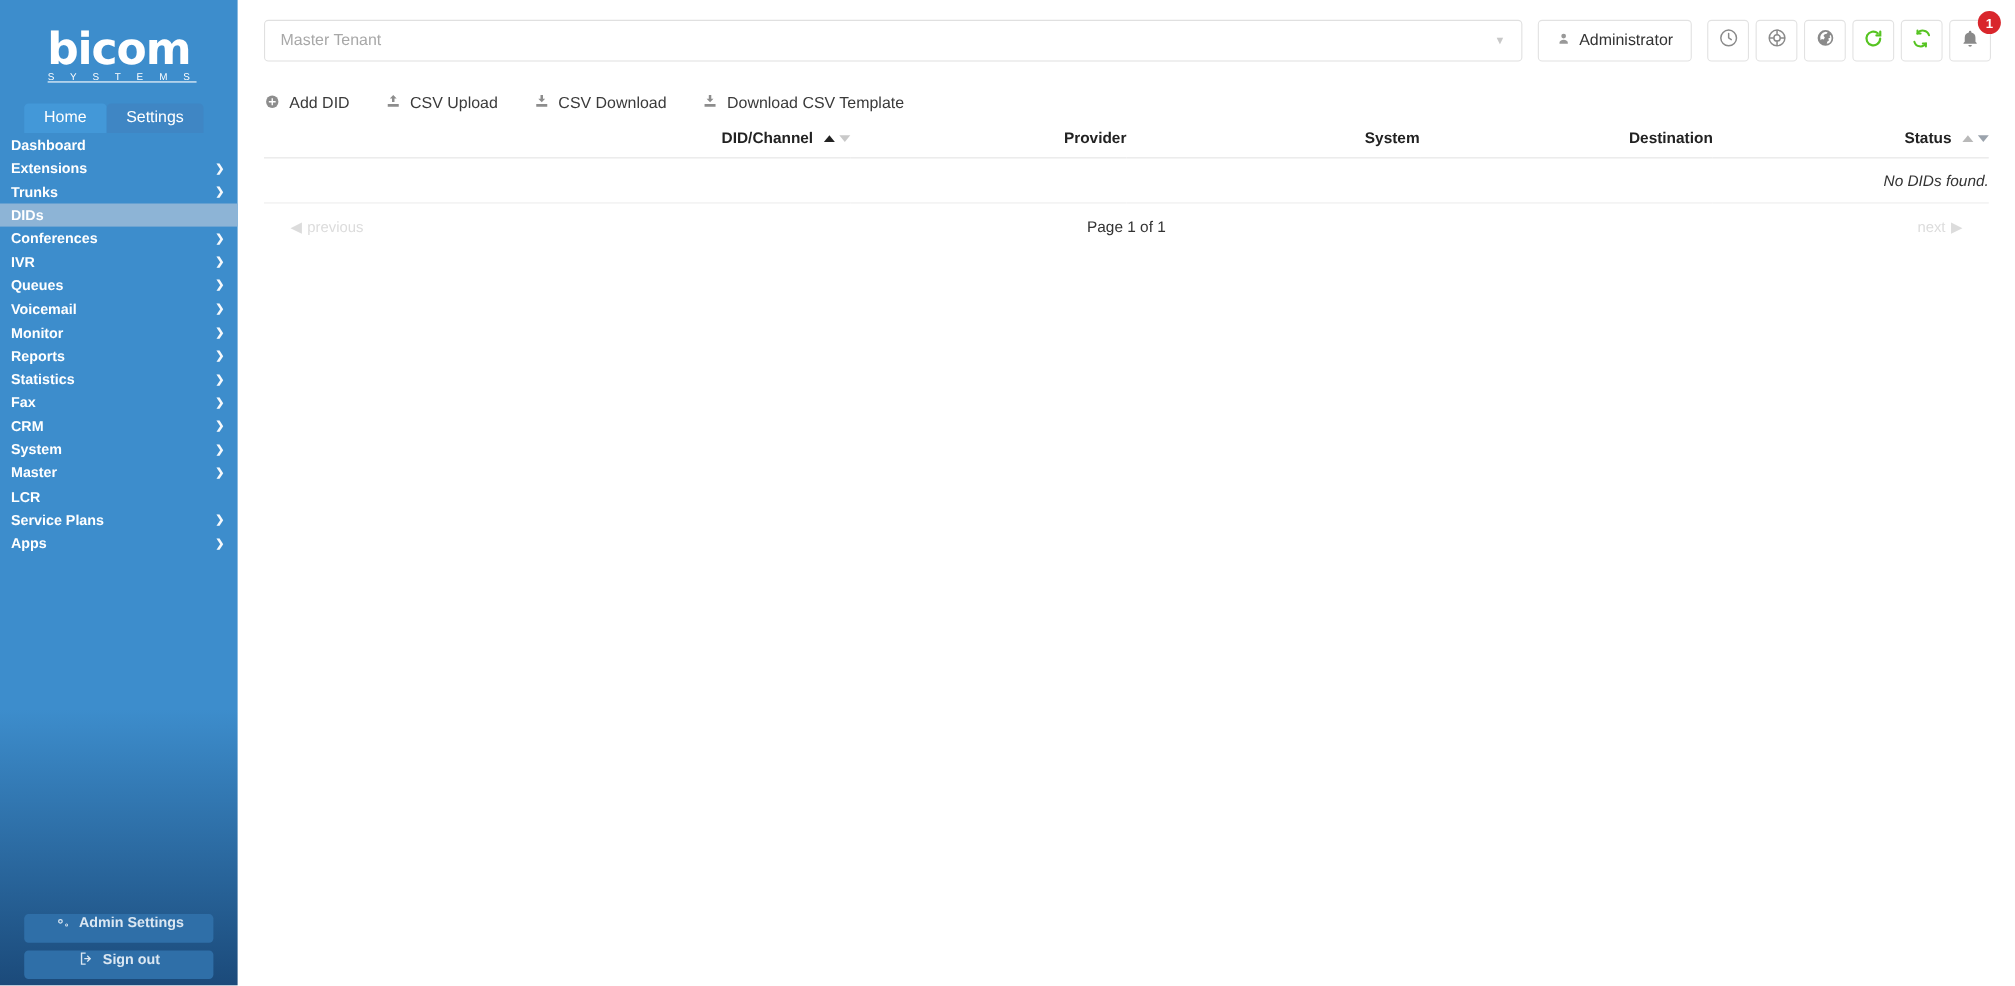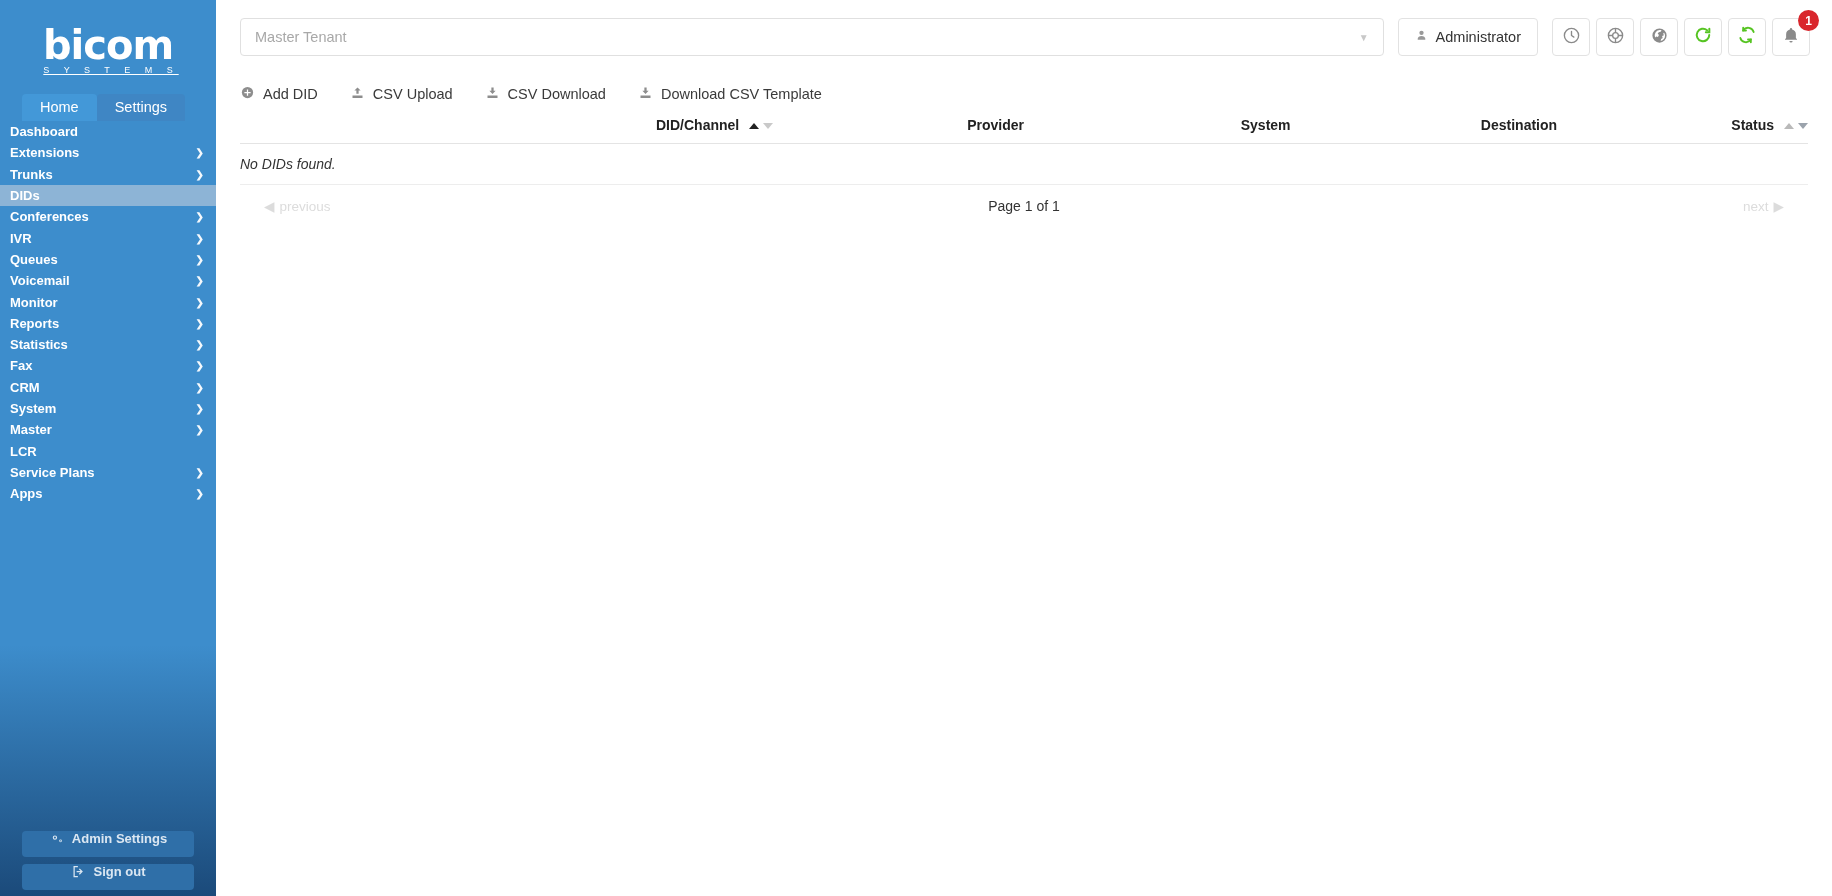--- a/index.html
+++ b/index.html
@@ -247,20 +247,21 @@
   .caret-up { border-bottom: 6px solid #222; }
   .caret-dn { border-top: 6px solid #c9c9c9; }
   .caret-up.dim { border-bottom-color: #b9b9b9; }
   .caret-dn.dim { border-top-color: #9ba3ac; }
   tbody td {
     font-size: 14px;
     font-style: italic;
     color: #333;
     padding: 12px 0 12px 0;
     border-bottom: 1px solid #ededed;
+    text-align: right;
   }
   .pager {
     display: flex;
     align-items: center;
     padding: 13px 24px 0 24px;
     font-size: 13.5px;
   }
   .pg-prev, .pg-next {
     color: #dcdcdc;
     cursor: default;

